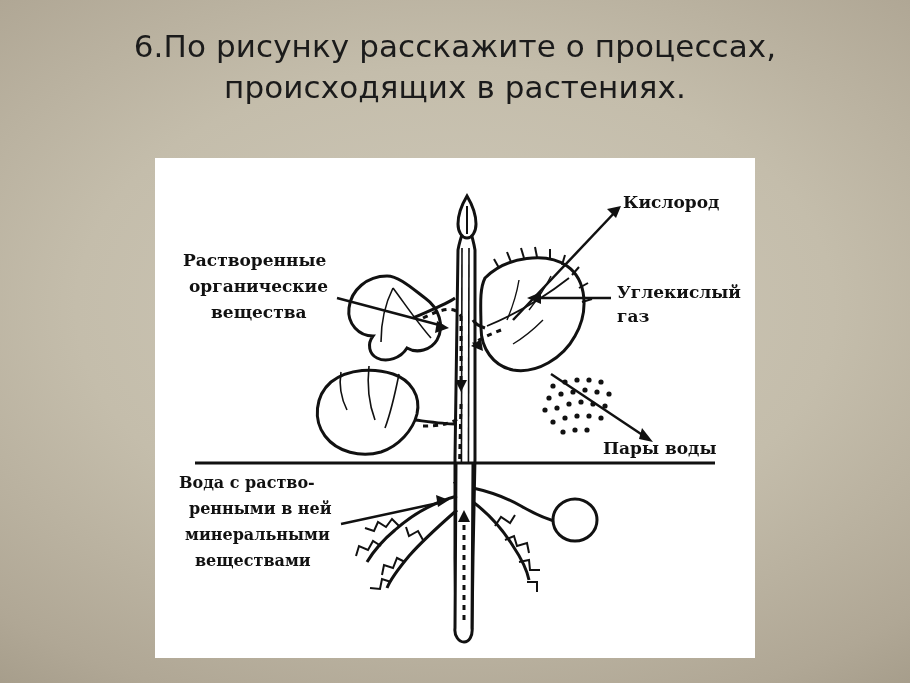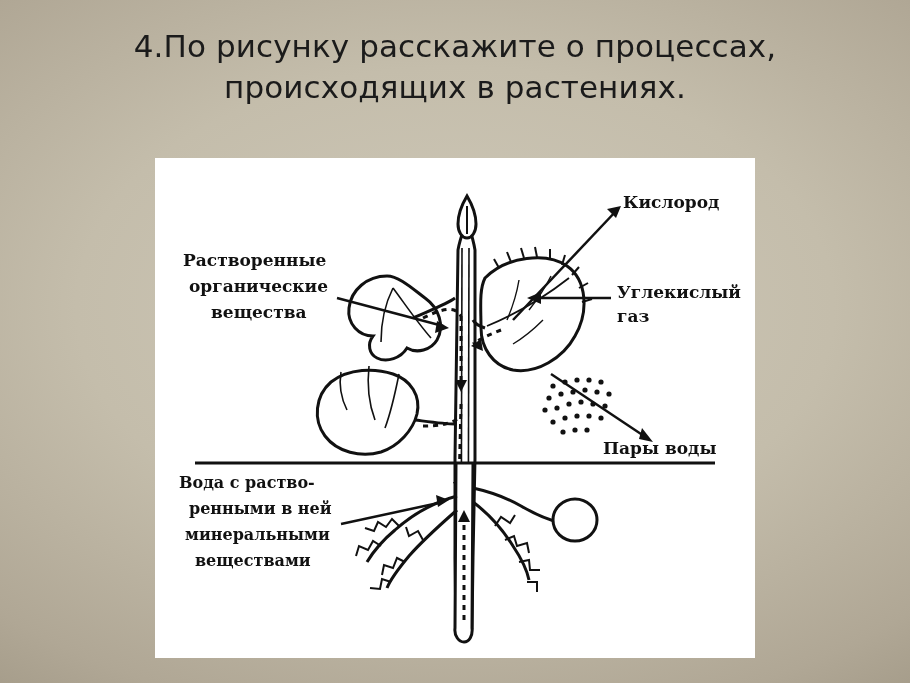--- a/index.html
+++ b/index.html
@@ -55,21 +55,21 @@
     font-weight: 700;
     fill: #111111;
     font-size: 16px;
   }
 </style>
 </head>
 <body>
 
 <div id="slide">
 
-  <div id="slide-title">4.По рисунку расскажите о процессах, происходящих в растениях.</div>
+  <div id="slide-title">6.По рисунку расскажите о процессах, происходящих в растениях.</div>
 
   <div id="figure">
     <svg width="600" height="500" viewBox="0 0 600 500" xmlns="http://www.w3.org/2000/svg">
 
       <line x1="40" y1="305" x2="560" y2="305" stroke="#111" stroke-width="3"></line>
 
       <g>
 
         <path d="M312 62 C309 72 305 80 303 92 L300 300 L300 400 L301 470 L317 470 L318 400 L320 300 L320 92 C318 80 315 72 312 62 Z" fill="#ffffff" stroke="#111" stroke-width="3"></path>
 

